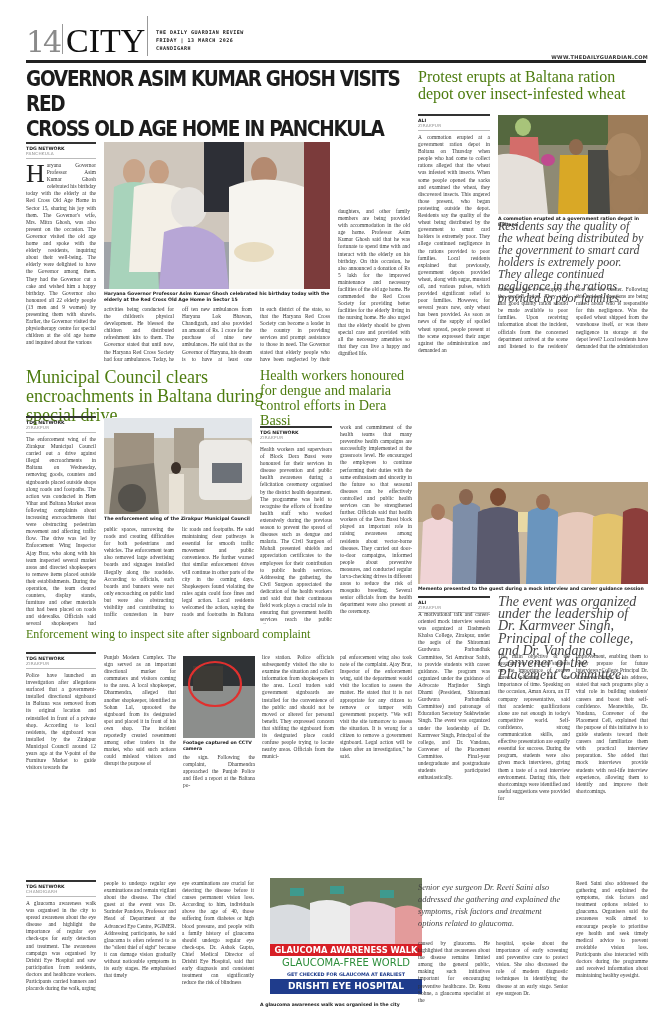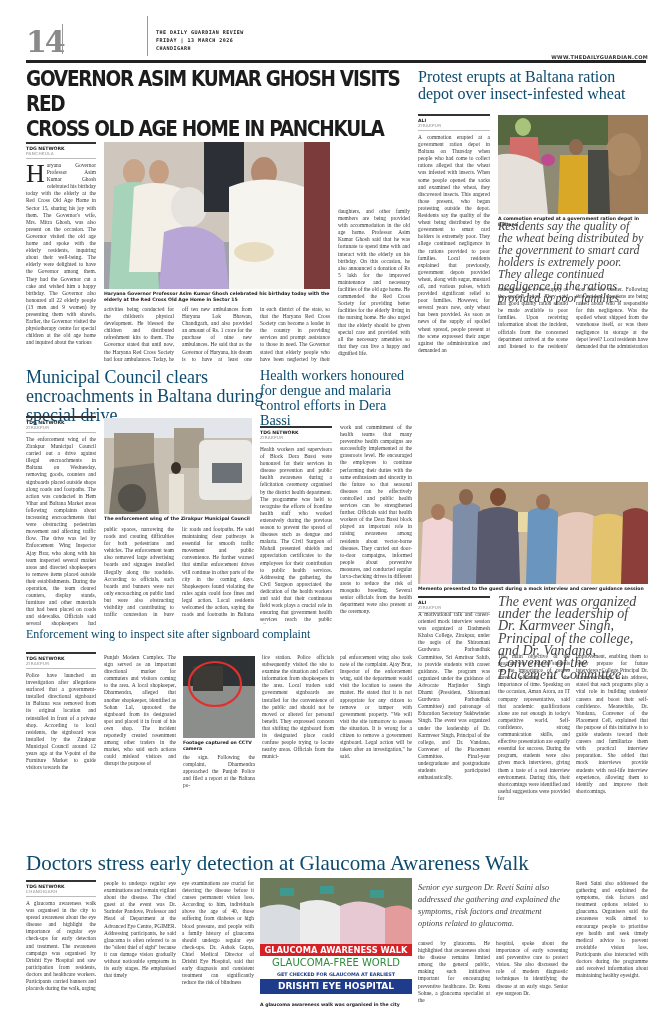--- a/index.html
+++ b/index.html
@@ -1,38 +1,39 @@
 <!DOCTYPE html>
 <html><head>
 <meta charset="utf-8">
 <style>
 *{box-sizing:border-box;margin:0;padding:0}
 body{width:672px;height:1024px;background:#fff;font-family:"Liberation Serif",serif;color:#222;overflow:hidden;position:relative}
 .abs{position:absolute}
-.masthead-num{font-family:"DejaVu Serif",serif;font-size:30px;color:#8a8a8a;font-weight:bold;letter-spacing:-2px}
+.masthead-num{font-family:"DejaVu Serif",serif;font-size:30px;color:#8a8a8a;font-weight:normal;letter-spacing:-2px}
 .masthead-city{font-family:"Liberation Serif",serif;font-size:34px;color:#111}
 .mh-meta{font-family:"DejaVu Sans Mono",monospace;font-size:5px;font-weight:bold;line-height:8px;letter-spacing:.5px;color:#222}
 .mh-url{font-family:"DejaVu Sans",sans-serif;font-size:5px;font-weight:bold;color:#333;letter-spacing:.3px}
 .rule{background:#222;height:3px}
 .h-cond{font-family:"DejaVu Sans",sans-serif;font-weight:bold;color:#1c1c1c;letter-spacing:-1.5px;transform-origin:left top}
-.h-serif{font-family:"Liberation Serif",serif;color:#0c4a6e;line-height:1}
+.h-serif{font-family:"Liberation Serif",serif;color:#4d7c0f;line-height:1}
 .col{font-size:5.4px;line-height:7.1px;text-align:justify;color:#333;overflow:hidden}
 .byline{font-family:"DejaVu Sans",sans-serif;font-size:4.6px;font-weight:bold;color:#222;border-top:2px solid #333;padding-top:2px}
 .byline-loc{font-family:"DejaVu Sans",sans-serif;font-size:4.2px;color:#888;letter-spacing:.3px;border-bottom:1px solid #bbb;padding-bottom:2px;margin-bottom:3px;display:block}
 .caption{font-family:"DejaVu Sans",sans-serif;font-size:4.6px;font-weight:bold;line-height:6px;color:#222}
 .pull{font-family:"Liberation Serif",serif;font-style:italic;color:#444;line-height:1.45}
 .photo{overflow:hidden}
 .dropcap{float:left;font-size:26px;line-height:22px;margin:1px 2px 0 0;font-family:"Liberation Serif",serif;color:#222}
 </style>
 </head>
 <body>
 
 <div class="abs" style="left:26px;top:20px;width:626px;height:42px">
   <span class="abs masthead-num" style="left:0;top:4px">14</span>
   <div class="abs" style="left:36px;top:4px;width:1px;height:30px;background:#999"></div>
+  <span class="abs masthead-city" style="left:40px;top:2px">CITY</span>
   <div class="abs" style="left:121px;top:-4px;width:1px;height:40px;background:#999"></div>
   <div class="abs mh-meta" style="left:130px;top:8px">
     <div>THE DAILY GUARDIAN REVIEW</div>
     <div>FRIDAY | 13 MARCH 2026</div>
     <div>CHANDIGARH</div>
   </div>
   <span class="abs mh-url" style="right:4px;top:34px">WWW.THEDAILYGUARDIAN.COM</span>
 </div>
 <div class="abs rule" style="left:26px;top:60px;width:620px"></div>
 
@@ -185,29 +186,28 @@
       <ellipse cx="32" cy="28" rx="26" ry="22" fill="none" stroke="#e0302e" stroke-width="2.2"></ellipse>
     </svg>
   </div>
   <div class="abs caption" style="left:157px;top:116px;width:72px">Footage captured on CCTV camera</div>
   <div class="abs col" style="left:157px;top:130px;width:72px;height:96px">the sign. Following the complaint, Dharmendra approached the Punjab Police and filed a report at the Baltana po-</div>
   <div class="abs col" style="left:236px;top:30px;width:72px;height:196px">lice station. Police officials subsequently visited the site to examine the situation and collect information from shopkeepers in the area. Local traders said government signboards are installed for the convenience of the public and should not be moved or altered for personal benefit. They expressed concern that shifting the signboard from its designated place could confuse people trying to locate nearby areas. Officials from the munici-</div>
   <div class="abs col" style="left:314px;top:30px;width:72px;height:196px">pal enforcement wing also took note of the complaint. Ajay Brar, Inspector of the enforcement wing, said the department would visit the location to assess the matter. He stated that it is not appropriate for any citizen to remove or tamper with government property. "We will visit the site tomorrow to assess the situation. It is wrong for a citizen to remove a government signboard. Legal action will be taken after an investigation," he said.</div>
 </div>
 
 <div class="abs" style="left:26px;top:852px;width:622px;height:172px">
-  <div class="abs h-serif" style="left:0;top:0;width:640px;font-size:21px;line-height:22px;white-space:nowrap">Doctors stress early detection at Glaucoma Awareness Walk</div>
   <div class="abs" style="left:0;top:28px;width:70px">
     <div class="byline">TDG NETWORK</div>
     <span class="byline-loc">CHANDIGARH</span>
     <div class="col" style="height:126px">A glaucoma awareness walk was organised in the city to spread awareness about the eye disease and highlight the importance of regular eye check-ups for early detection and treatment. The awareness campaign was organised by Drishti Eye Hospital and saw participation from residents, doctors and healthcare workers. Participants carried banners and placards during the walk, urging</div>
   </div>
   <div class="abs col" style="left:78px;top:28px;width:72px;height:140px">people to undergo regular eye examinations and remain vigilant about the disease. The chief guest at the event was Dr. Surinder Pandove, Professor and Head of Department at the Advanced Eye Centre, PGIMER. Addressing participants, he said glaucoma is often referred to as the "silent thief of sight" because it can damage vision gradually without noticeable symptoms in its early stages. He emphasised that timely</div>
   <div class="abs col" style="left:156px;top:28px;width:72px;height:140px">eye examinations are crucial for detecting the disease before it causes permanent vision loss. According to him, individuals above the age of 40, those suffering from diabetes or high blood pressure, and people with a family history of glaucoma should undergo regular eye check-ups. Dr. Ashok Gupta, Chief Medical Director of Drishti Eye Hospital, said that early diagnosis and consistent treatment can significantly reduce the risk of blindness</div>
-  <div class="abs photo" style="left:234px;top:26px;width:152px;height:122px;background:#4c1d95">
+  <div class="abs photo" style="left:244px;top:26px;width:152px;height:122px;background:#4c1d95">
     <svg width="152" height="122" viewBox="0 0 152 122" style="position:absolute;left:0;top:0">
       <rect width="152" height="122" fill="#b8b6ac"></rect>
       <rect x="0" y="0" width="152" height="40" fill="#6d7a5c"></rect>
       <rect x="20" y="10" width="14" height="8" fill="#3e9a8e"></rect>
       <rect x="60" y="8" width="14" height="8" fill="#3e9a8e"></rect>
       <rect x="110" y="12" width="14" height="8" fill="#3e9a8e"></rect>
       <path d="M0 30 Q20 22 40 32 L40 70 L0 70 Z" fill="#d9dce0"></path>
       <path d="M40 25 Q60 18 80 28 L80 70 L40 70 Z" fill="#ececec"></path>
       <path d="M80 28 Q100 18 125 30 L125 70 L80 70 Z" fill="#e7c9d4"></path>
       <path d="M125 30 Q140 24 152 32 L152 70 L125 70 Z" fill="#e39b9b"></path>

